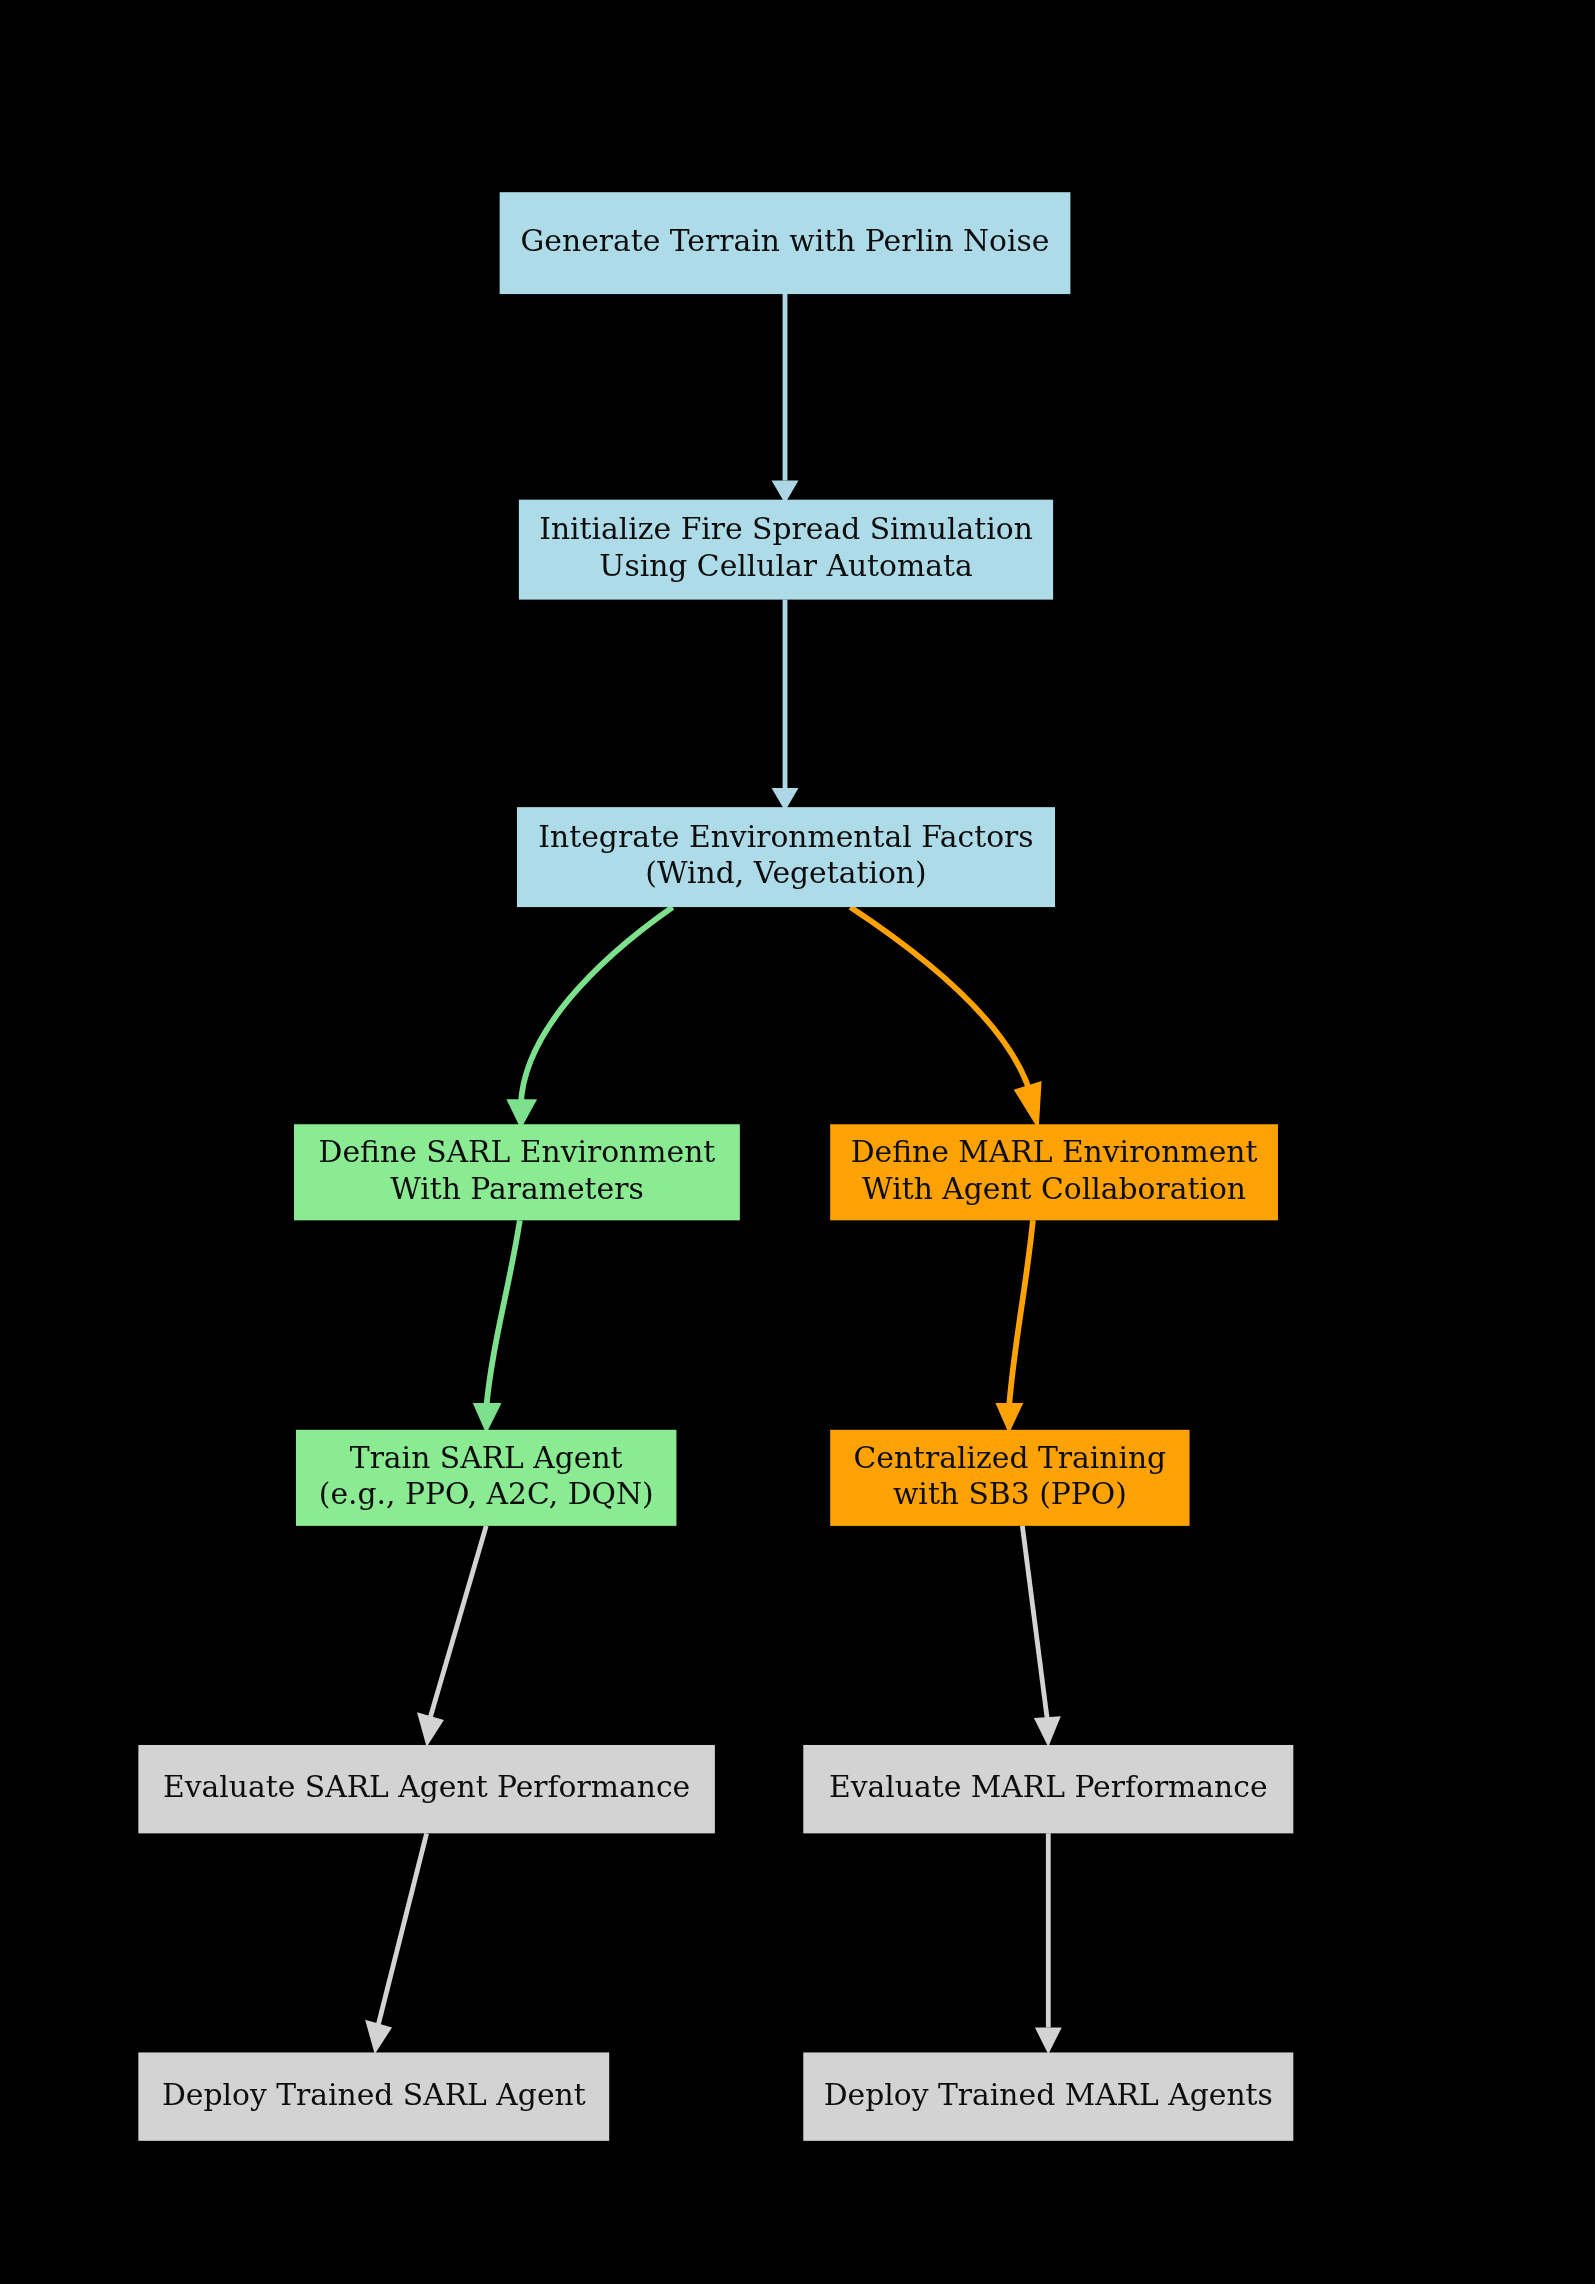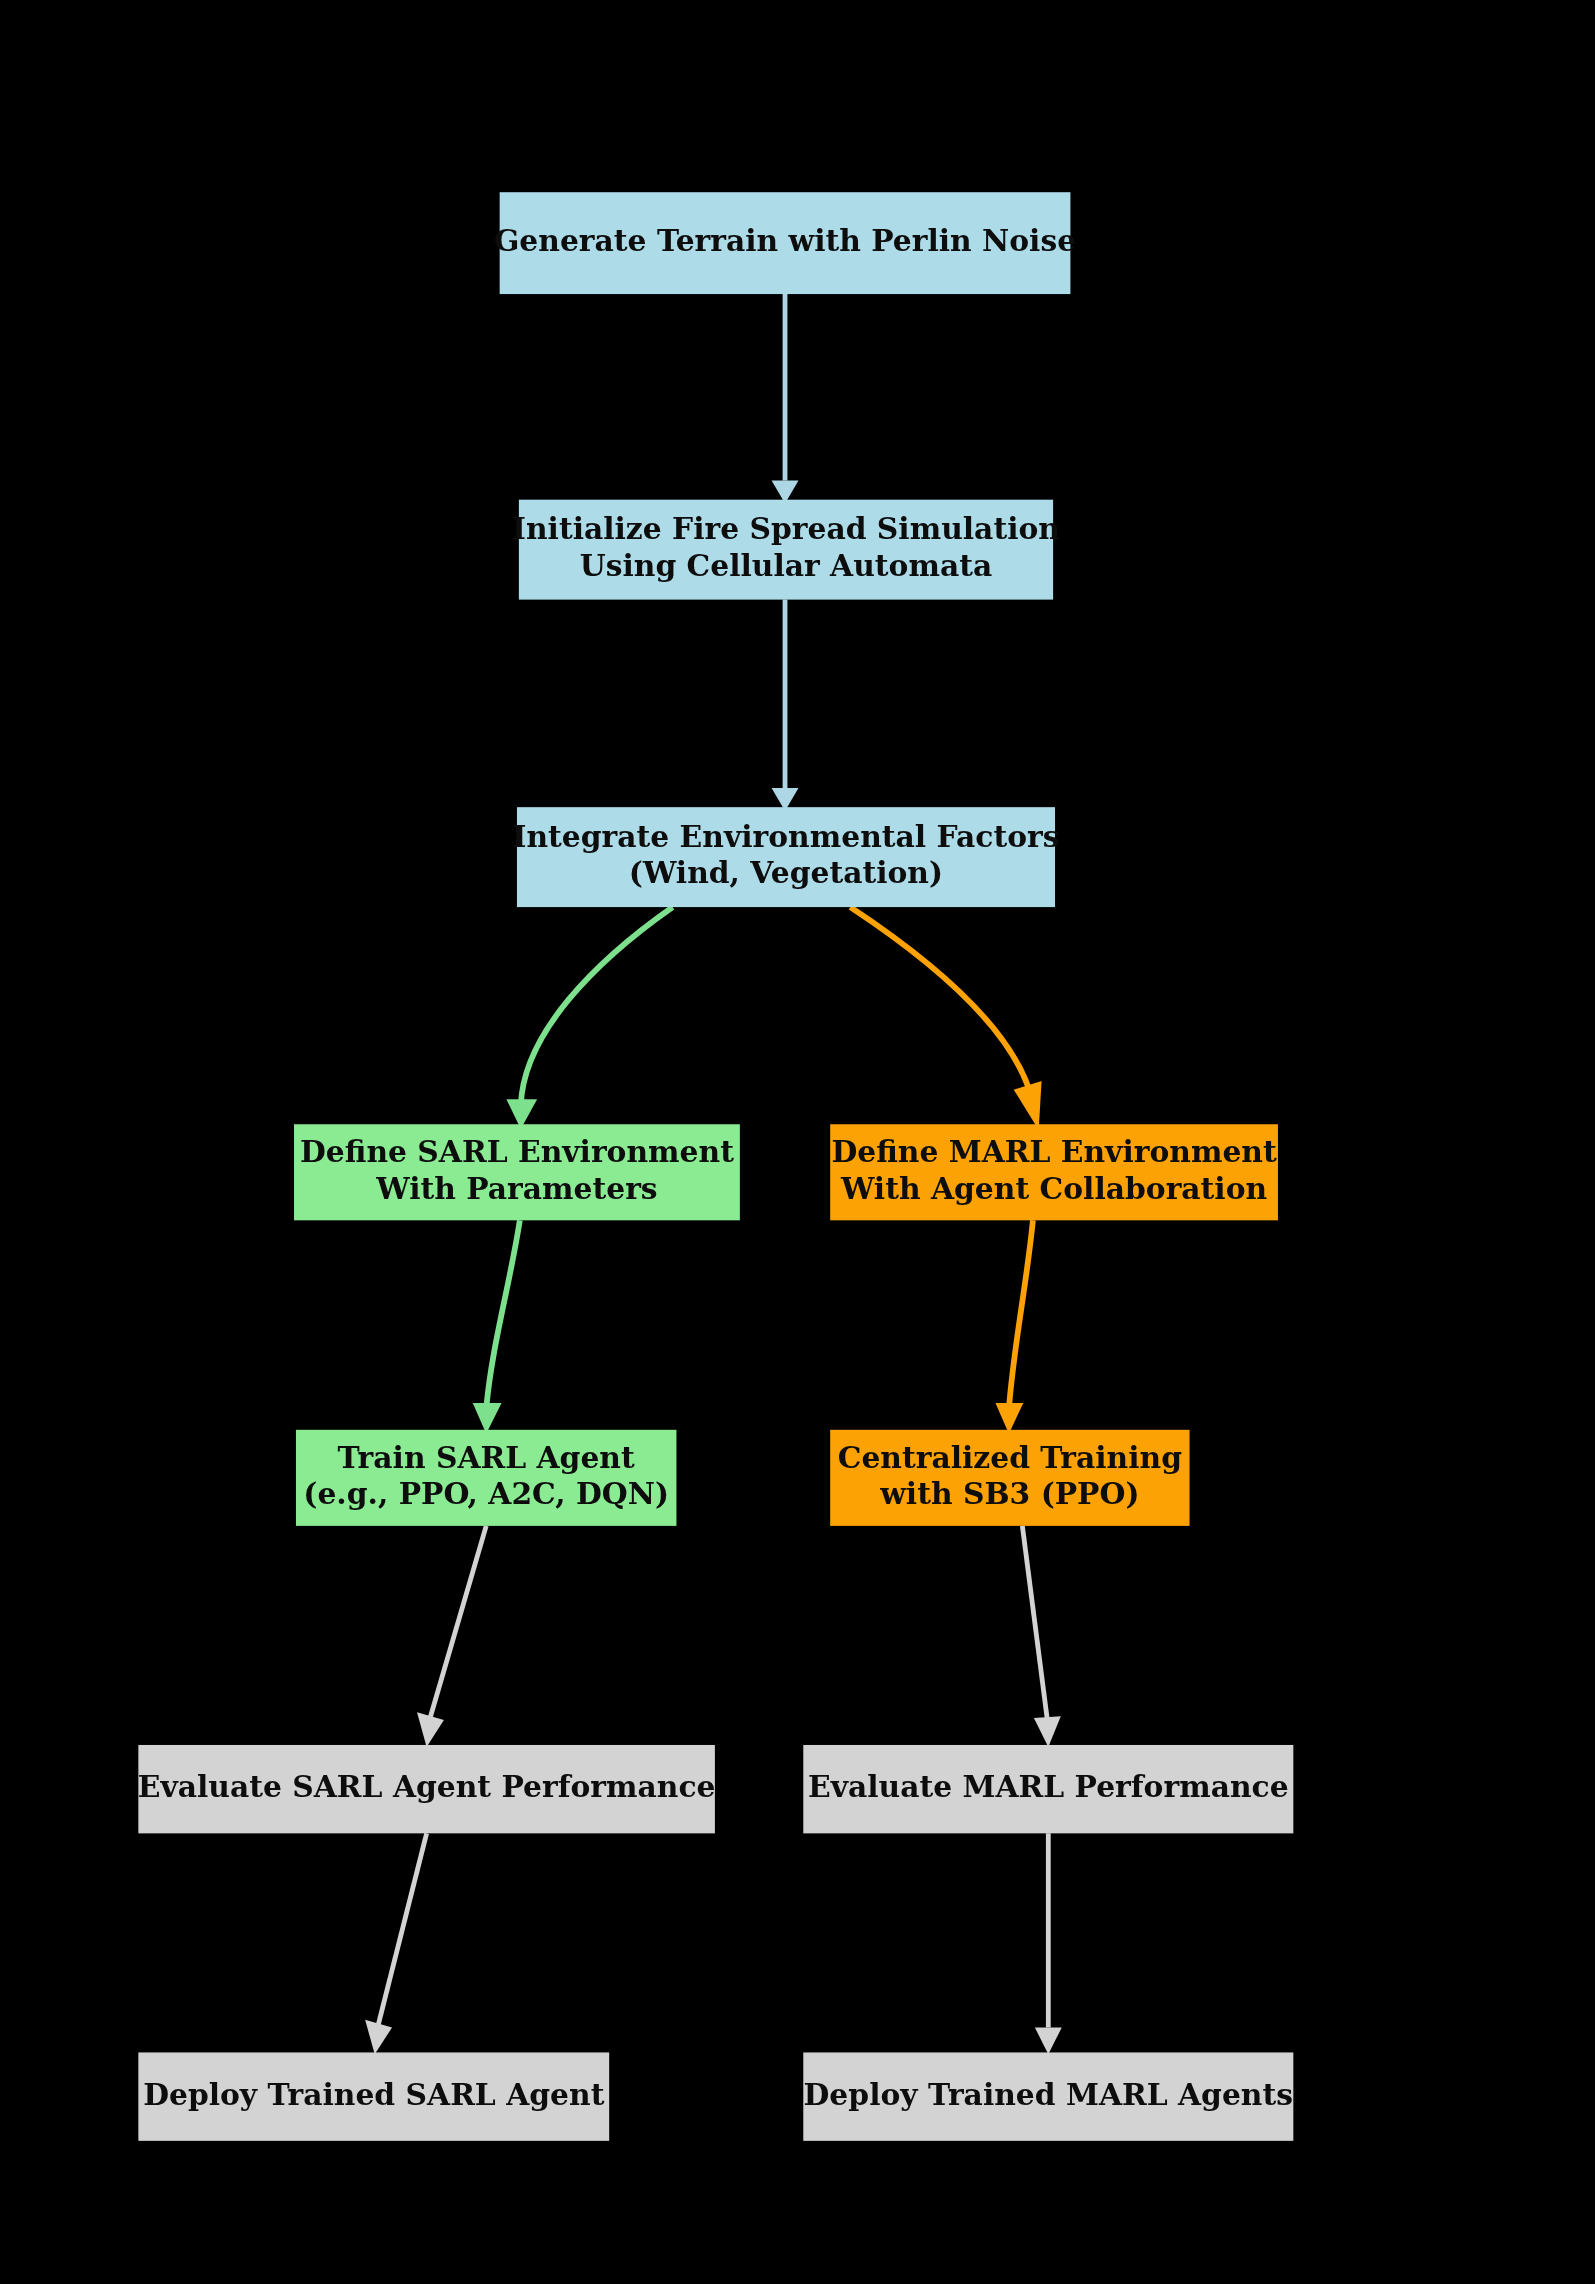--- a/index.html
+++ b/index.html
@@ -11,21 +11,20 @@
     width: 1596px;
     height: 2285px;
     overflow: hidden;
     font-family: "DejaVu Serif", "Liberation Serif", serif;
   }
   #flow-root {
     position: relative;
     width: 1596px;
     height: 2285px;
     background: #0f766e;
-    font-weight: bold;
   }
   svg#flow-svg {
     position: absolute;
     top: 0;
     left: 0;
     width: 1596px;
     height: 2285px;
     display: block;
   }
   .node-rect {

